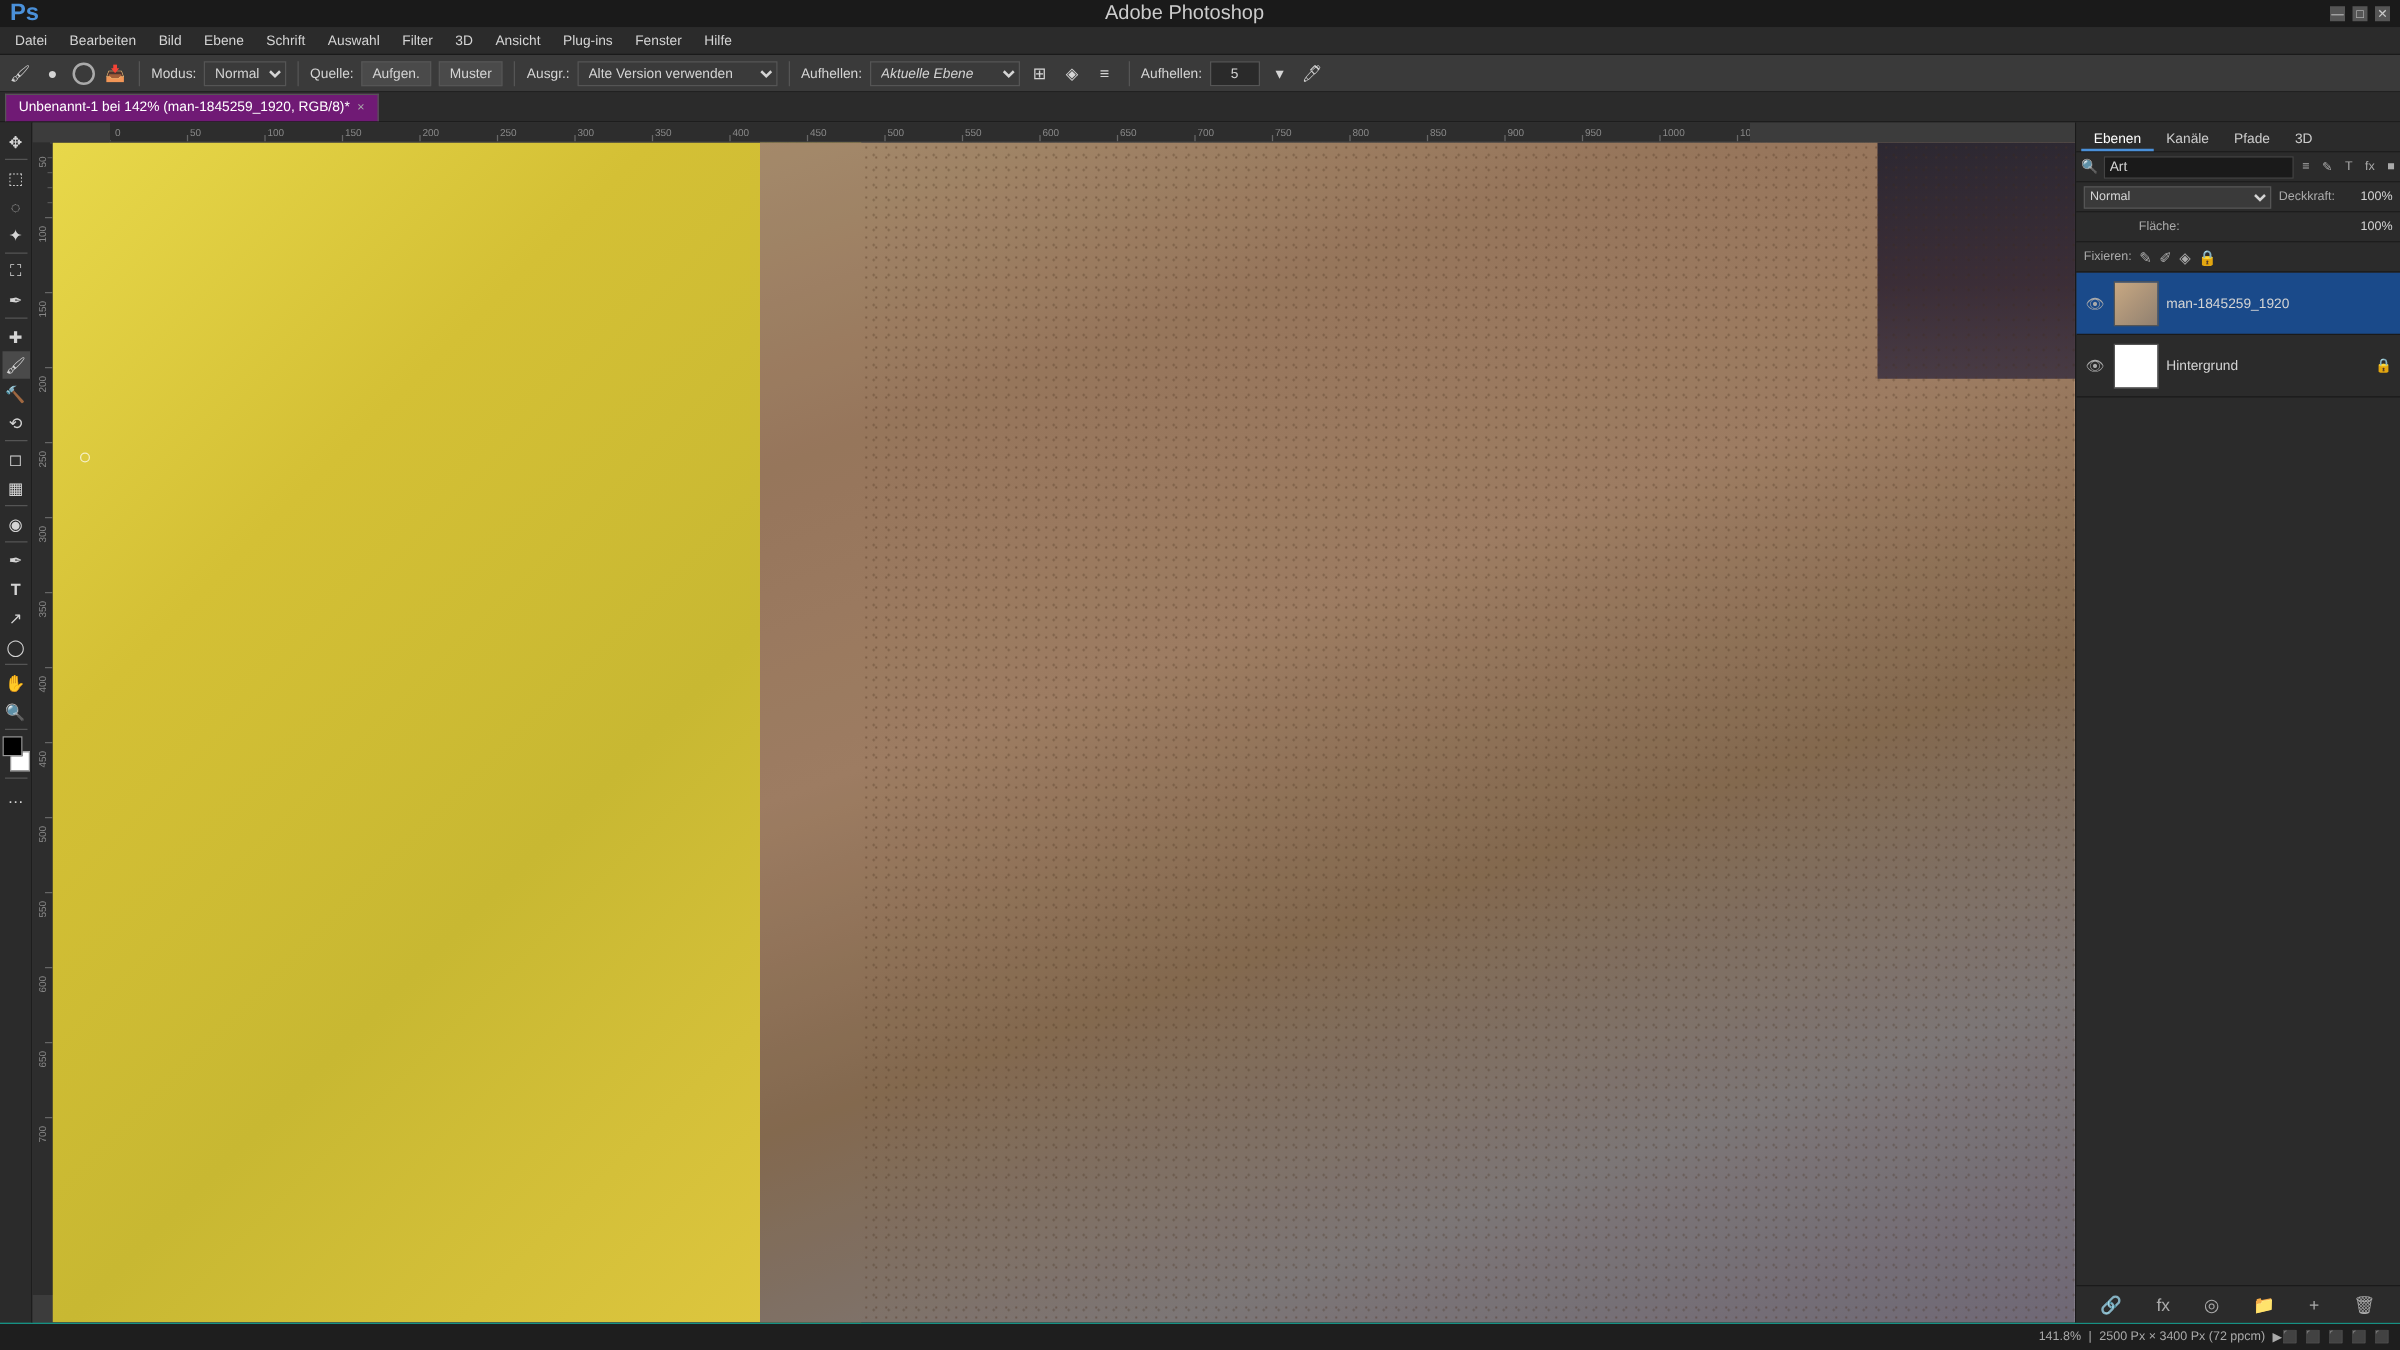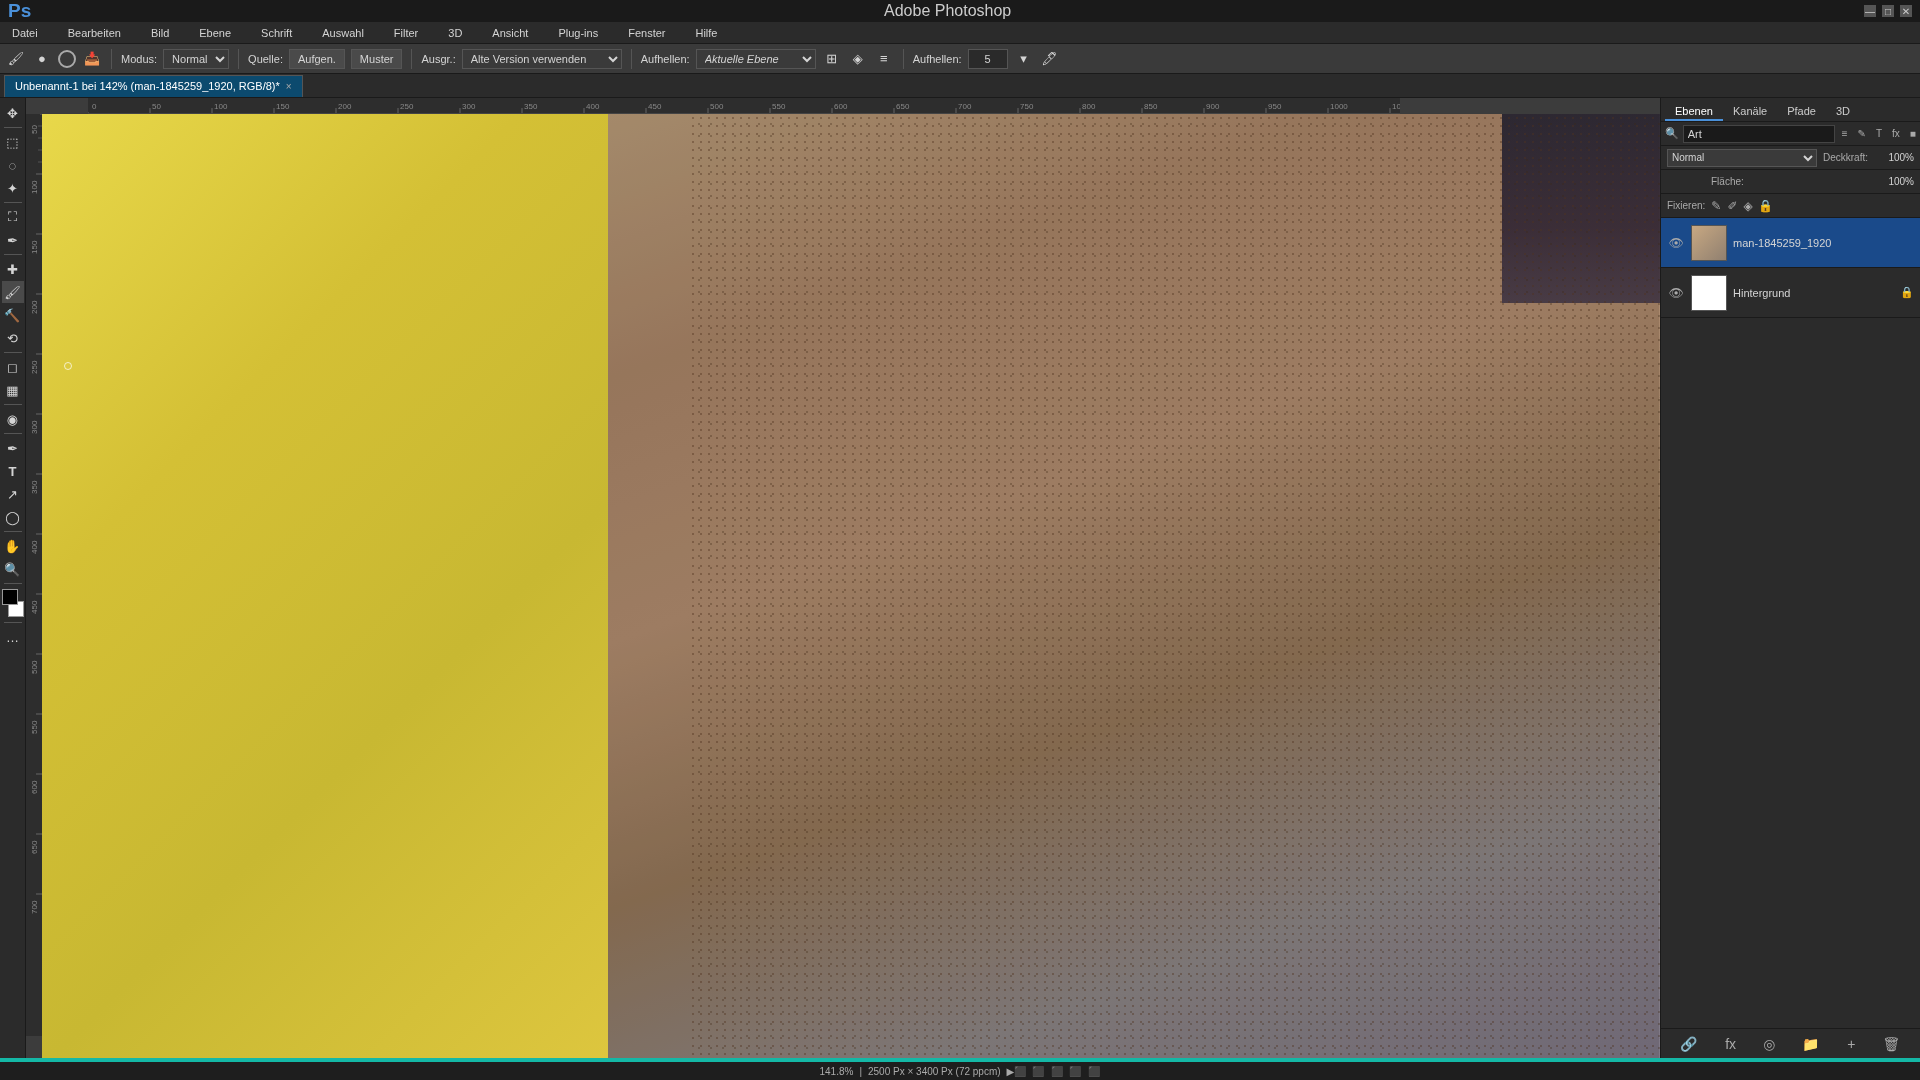--- a/index.html
+++ b/index.html
@@ -12,21 +12,21 @@
       padding: 0 8px;
     }
     #title-bar-left { display: flex; align-items: center; gap: 8px; }
     #title-bar-center { font-size: 16px; color: #ccc; }
     #title-bar-right { display: flex; align-items: center; gap: 6px; }
     .title-btn { width: 12px; height: 12px; border: none; background: #555; cursor: pointer; font-size: 10px; color: #ccc; display: flex; align-items: center; justify-content: center; }
 
     
     #menu-bar {
       width: 100%; height: 22px; background: #2b2b2b;
-      display: flex; align-items: center; padding: 0 4px; gap: 14px;
+      display: flex; align-items: center; padding: 0 4px; gap: 2px;
       border-bottom: 1px solid #1a1a1a;
     }
     .menu-item { padding: 2px 8px; cursor: pointer; font-size: 11px; color: #d4d4d4; }
 
     
     #options-bar {
       width: 100%; height: 30px; background: #3a3a3a;
       display: flex; align-items: center; padding: 0 6px; gap: 6px;
       border-bottom: 1px solid #1a1a1a;
     }
@@ -47,21 +47,21 @@
     #tab-bar {
       width: 100%; height: 24px; background: #2b2b2b;
       display: flex; align-items: center; padding: 0 4px;
       border-bottom: 1px solid #1a1a1a;
     }
     .tab {
       height: 22px; background: #3f3f3f; border: 1px solid #555; border-bottom: none;
       display: flex; align-items: center; padding: 0 10px; gap: 6px;
       font-size: 11px; color: #ccc; cursor: pointer;
     }
-    .tab.active { background: #0c4a6e; color: #fff; justify-content: space-between; }
+    .tab.active { background: #701a75; color: #fff; justify-content: space-between; }
     .tab-close { font-size: 10px; cursor: pointer; color: #aaa; }
 
     
     #main-layout {
       display: flex; width: 100%; height: calc(1080px - 22px - 22px - 30px - 24px - 22px);
     }
 
     
     #left-toolbar {
       width: 26px; background: #2b2b2b;
@@ -183,22 +183,22 @@
 
     #layers-bottom {
       height: 30px; background: #2b2b2b; border-top: 1px solid #1a1a1a;
       display: flex; align-items: center; justify-content: space-around; padding: 0 6px;
     }
     .layers-bottom-btn { font-size: 14px; color: #aaa; cursor: pointer; padding: 2px 6px; }
 
     
     #status-bar {
       width: 100%; height: 22px; background: #1e1e1e;
-      display: flex; align-items: center; justify-content: center;
-      padding: 0 8px; border-top: 4px solid #14b8a6;
+      display: flex; align-items: center; justify-content: flex-end;
+      padding: 0 8px; border-top: 1px solid #14b8a6;
     }
     .status-left { display: flex; align-items: center; gap: 6px; font-size: 10px; color: #aaa; }
     .status-right { display: flex; align-items: center; gap: 6px; font-size: 10px; color: #aaa; }
 
     
     .ruler-top-container {
       position: absolute; top: 0; left: 62px; right: 260px; height: 16px;
       background: #2d2d2d; border-bottom: 1px solid #444;
       overflow: hidden;
     }

